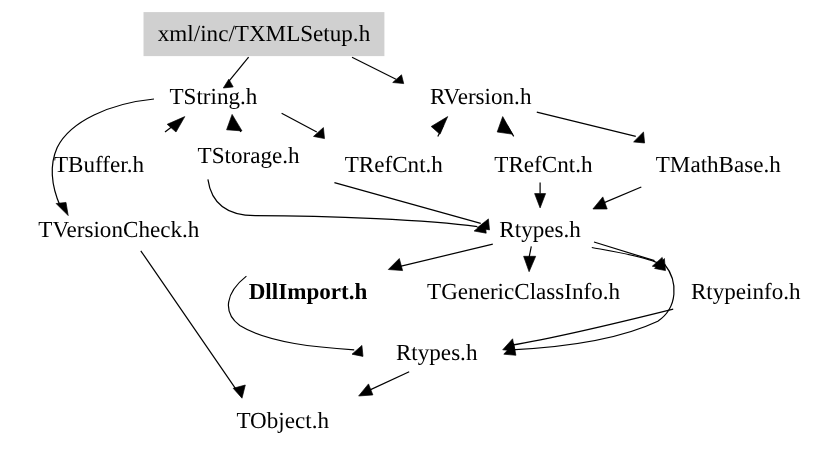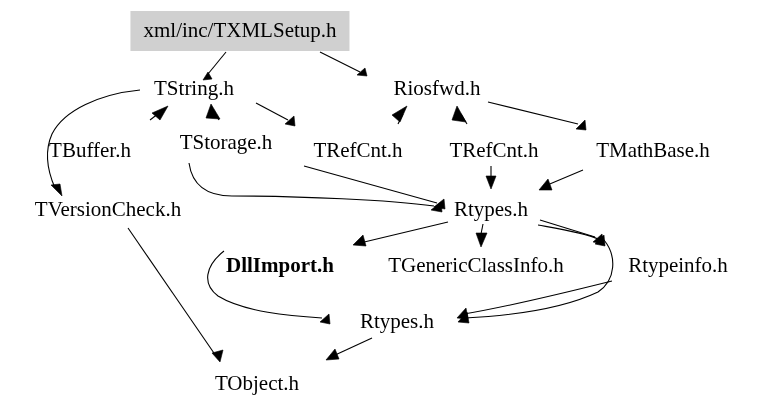--- a/index.html
+++ b/index.html
@@ -164,21 +164,21 @@
       <path class="edge-path" d="M 372,338 L 333,356"></path>
       <polygon class="edge-head" points="326,360 335,349 339,359"></polygon>
     </g>
 
   </svg>
 
   <div class="graph-node root-node" style="left:240px; top:31px;">xml/inc/TXMLSetup.h</div>
 
   <div class="graph-node" style="left:194px; top:88px;">TString.h</div>
 
-  <div class="graph-node" style="left:437px; top:88px;">Riosfwd.h</div>
+  <div class="graph-node" style="left:437px; top:88px;">RVersion.h</div>
 
   <div class="graph-node" style="left:90px; top:150px;">TBuffer.h</div>
 
   <div class="graph-node" style="left:226px; top:142px;">TStorage.h</div>
 
   <div class="graph-node" style="left:358px; top:150px;">TRefCnt.h</div>
 
   <div class="graph-node" style="left:494px; top:150px;">TRefCnt.h</div>
 
   <div class="graph-node" style="left:653px; top:150px;">TMathBase.h</div>

